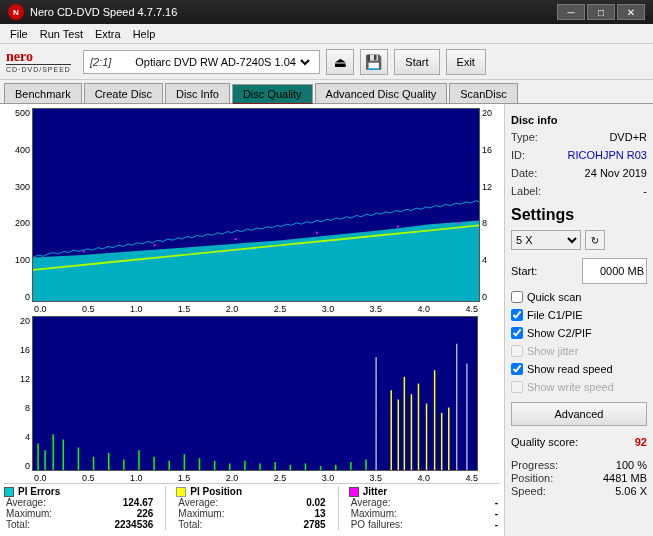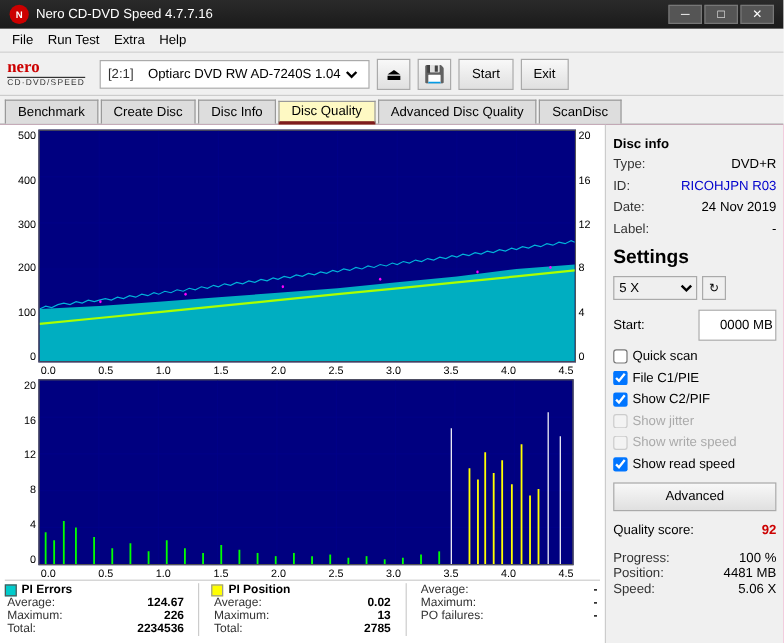--- a/index.html
+++ b/index.html
@@ -74,22 +74,22 @@
       border: 1px solid #999;
       border-bottom: none;
       background: #ddd;
       cursor: pointer;
       font-size: 11px;
       margin-right: 2px;
       height: 20px;
       display: flex; align-items: center;
     }
     .tab.active {
-      background: #fef9c3;
-      border-bottom: 3px solid #7f1d1d;
+      background: #0f766e;
+      border-bottom: 1px solid #7f1d1d;
       margin-bottom: -1px;
     }
 
     
     .main-content {
       display: flex;
       height: calc(536px - 24px - 20px - 36px - 24px);
       background: #ec4899;
     }
 
@@ -183,21 +183,21 @@
   <span class="menu-item">Extra</span>
   <span class="menu-item">Help</span>
 </div>
 
 <div class="toolbar">
   <div class="nero-logo">
     <div class="nero-text">nero</div>
     <div class="cd-text">CD·DVD/SPEED</div>
   </div>
   <div class="drive-select">
-    <span style="color:#333; margin-right:4px;">[2:1]</span>
+    <span style="color:#333; margin-right:16px;font-style:italic;">[2:1]</span>
     <select>
       <option>Optiarc DVD RW AD-7240S 1.04</option>
     </select>
   </div>
   <div class="icon-btn" title="Eject">⏏</div>
   <div class="icon-btn" title="Save">💾</div>
   <button class="toolbar-btn">Start</button>
   <button class="toolbar-btn">Exit</button>
 </div>
 
@@ -406,20 +406,24 @@
           <span class="stat-value">13</span>
         </div>
         <div class="stat-item">
           <span class="stat-label">Total:</span>
           <span class="stat-value">2785</span>
         </div>
       </div>
       <div class="divider"></div>
 
       <div class="stat-group">
+        <div class="stat-header">
+          <div class="stat-color-box" style="background:#ff00ff;"></div>
+          <span>Jitter</span>
+        </div>
         <div class="stat-item">
           <span class="stat-label">Average:</span>
           <span class="stat-value">-</span>
         </div>
         <div class="stat-item">
           <span class="stat-label">Maximum:</span>
           <span class="stat-value">-</span>
         </div>
         <div class="stat-item">
           <span class="stat-label">PO failures:</span>
@@ -478,26 +482,26 @@
     </div>
     <div class="checkbox-row">
       <input type="checkbox" checked="" style="">
       <span class="checkbox-label">Show C2/PIF</span>
     </div>
     <div class="checkbox-row">
       <input type="checkbox" disabled="" style="">
       <span class="checkbox-label" style="color:#aaa;">Show jitter</span>
     </div>
     <div class="checkbox-row">
+      <input type="checkbox" checked="" style="">
+      <span class="checkbox-label">Show read speed</span>
+    </div>
+    <div class="checkbox-row">
       <input type="checkbox" disabled="" style="">
       <span class="checkbox-label" style="color:#aaa;">Show write speed</span>
-    </div>
-    <div class="checkbox-row">
-      <input type="checkbox" checked="" style="">
-      <span class="checkbox-label">Show read speed</span>
     </div>
 
     <button class="advanced-btn">Advanced</button>
 
     <div class="quality-score-row">
       <span>Quality score:</span>
       <span class="quality-score-value">92</span>
     </div>
 
     <div class="progress-section">

